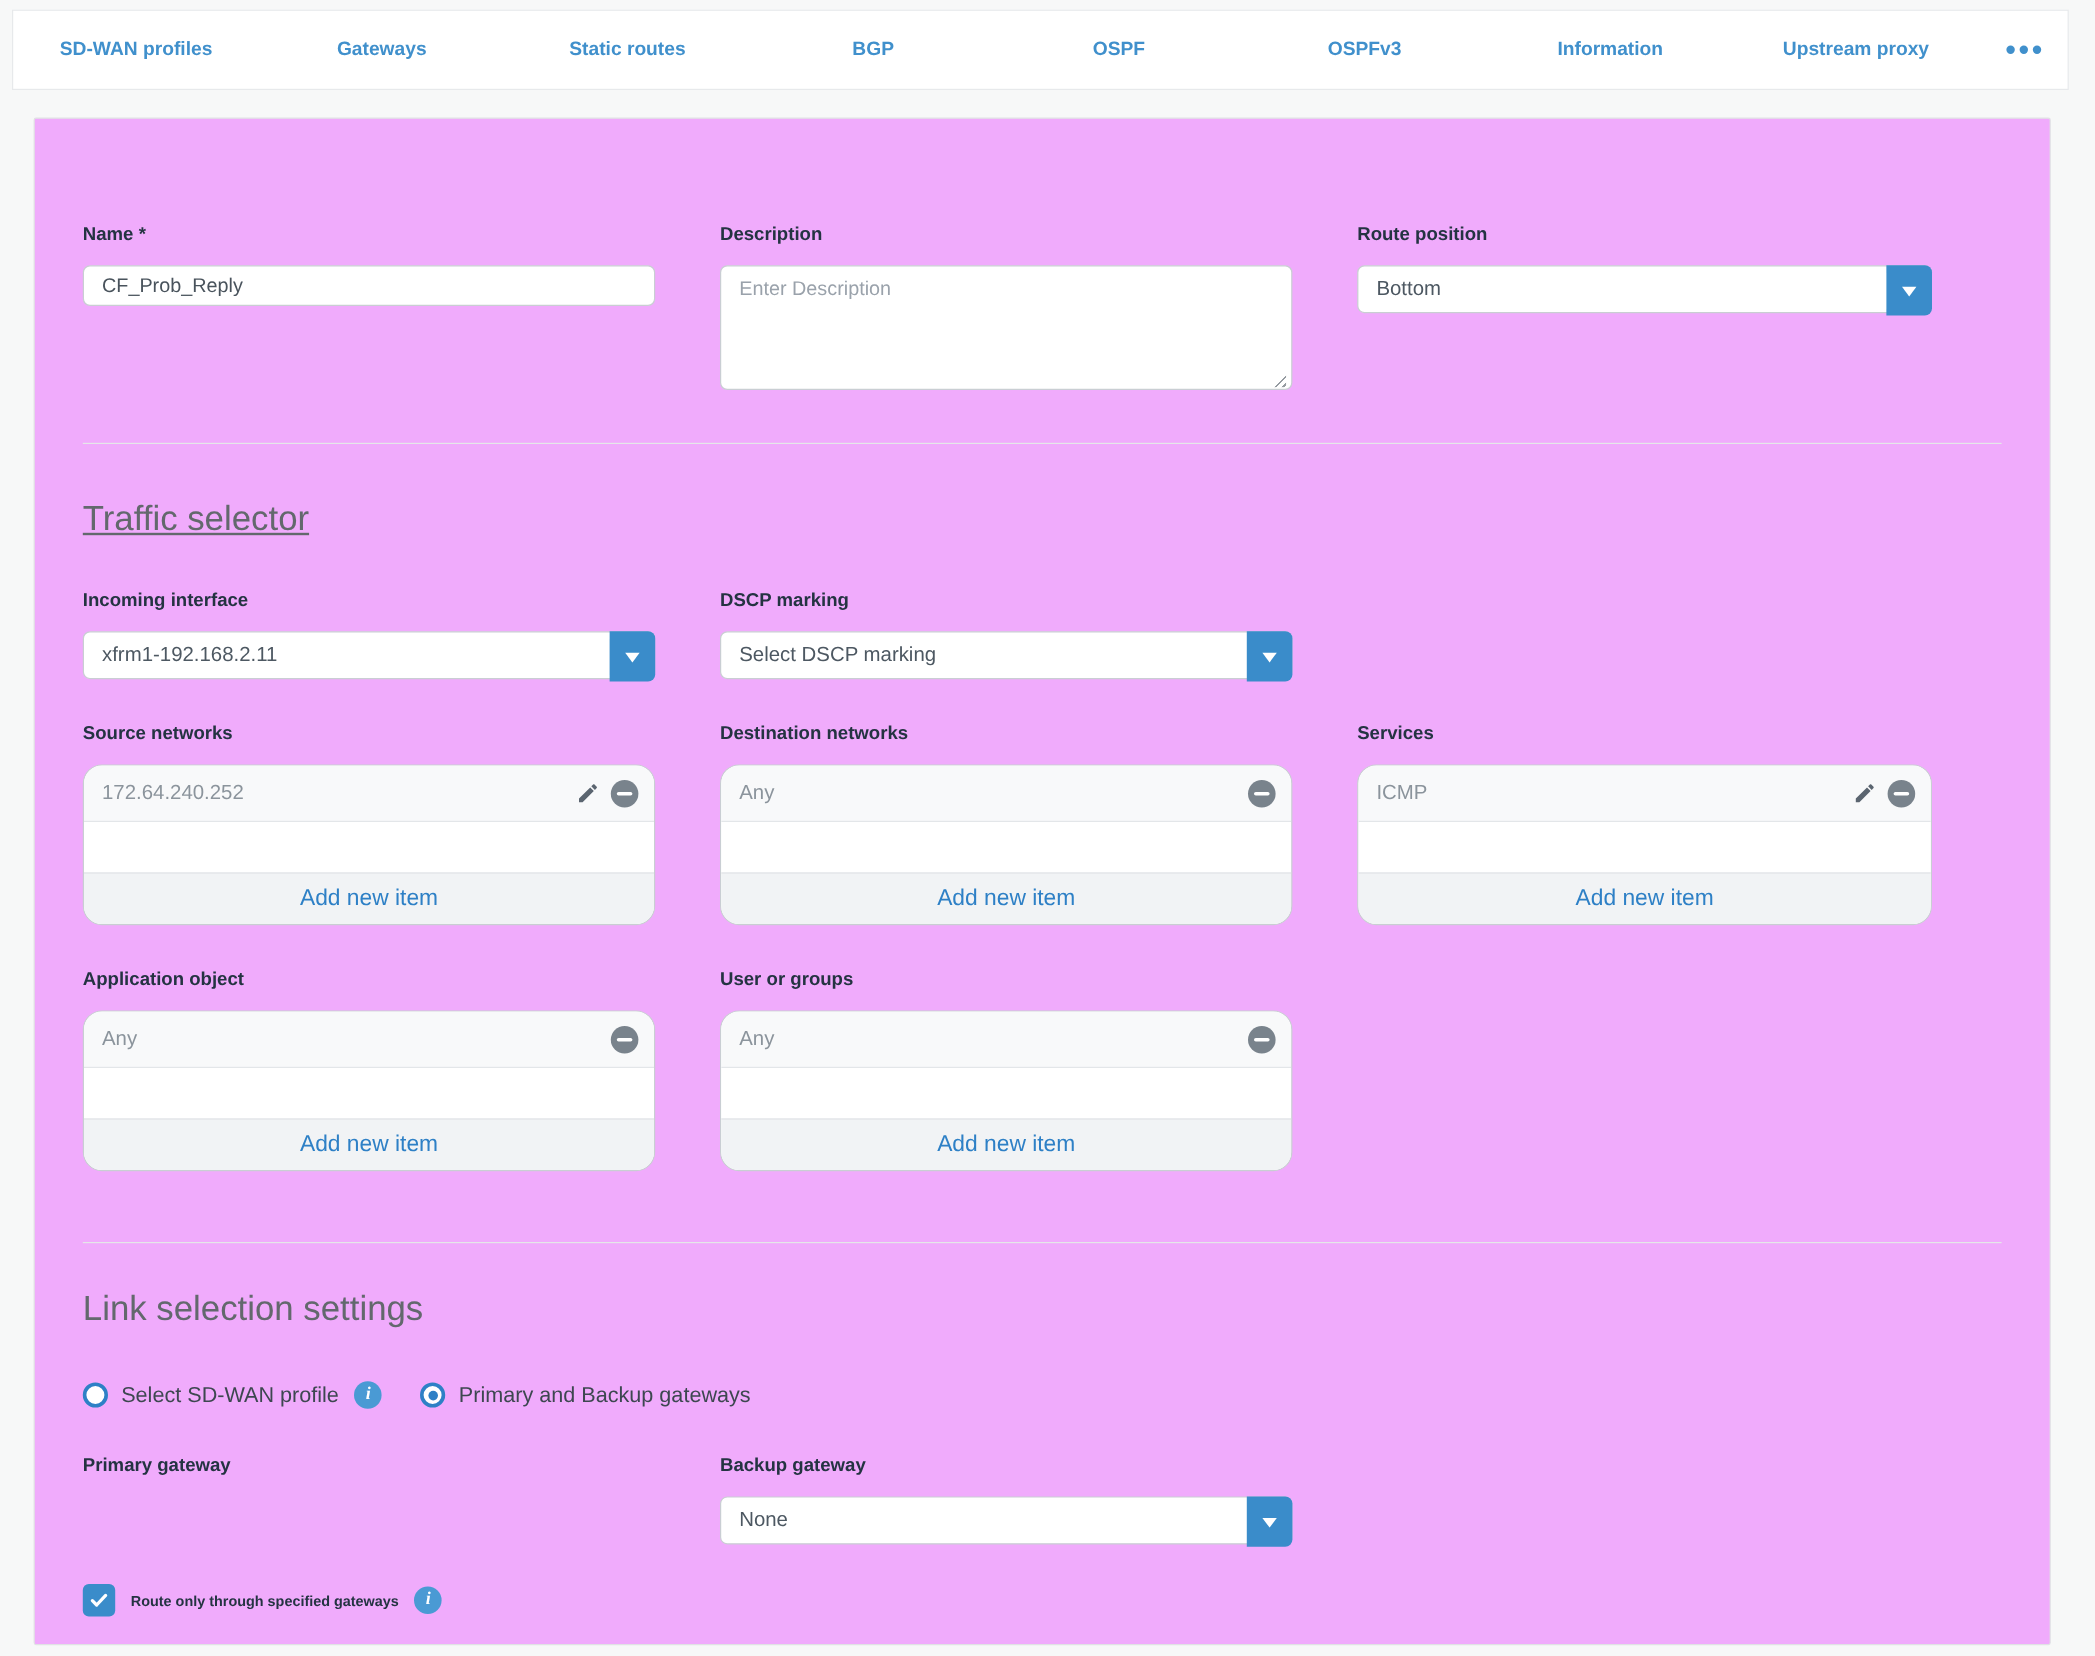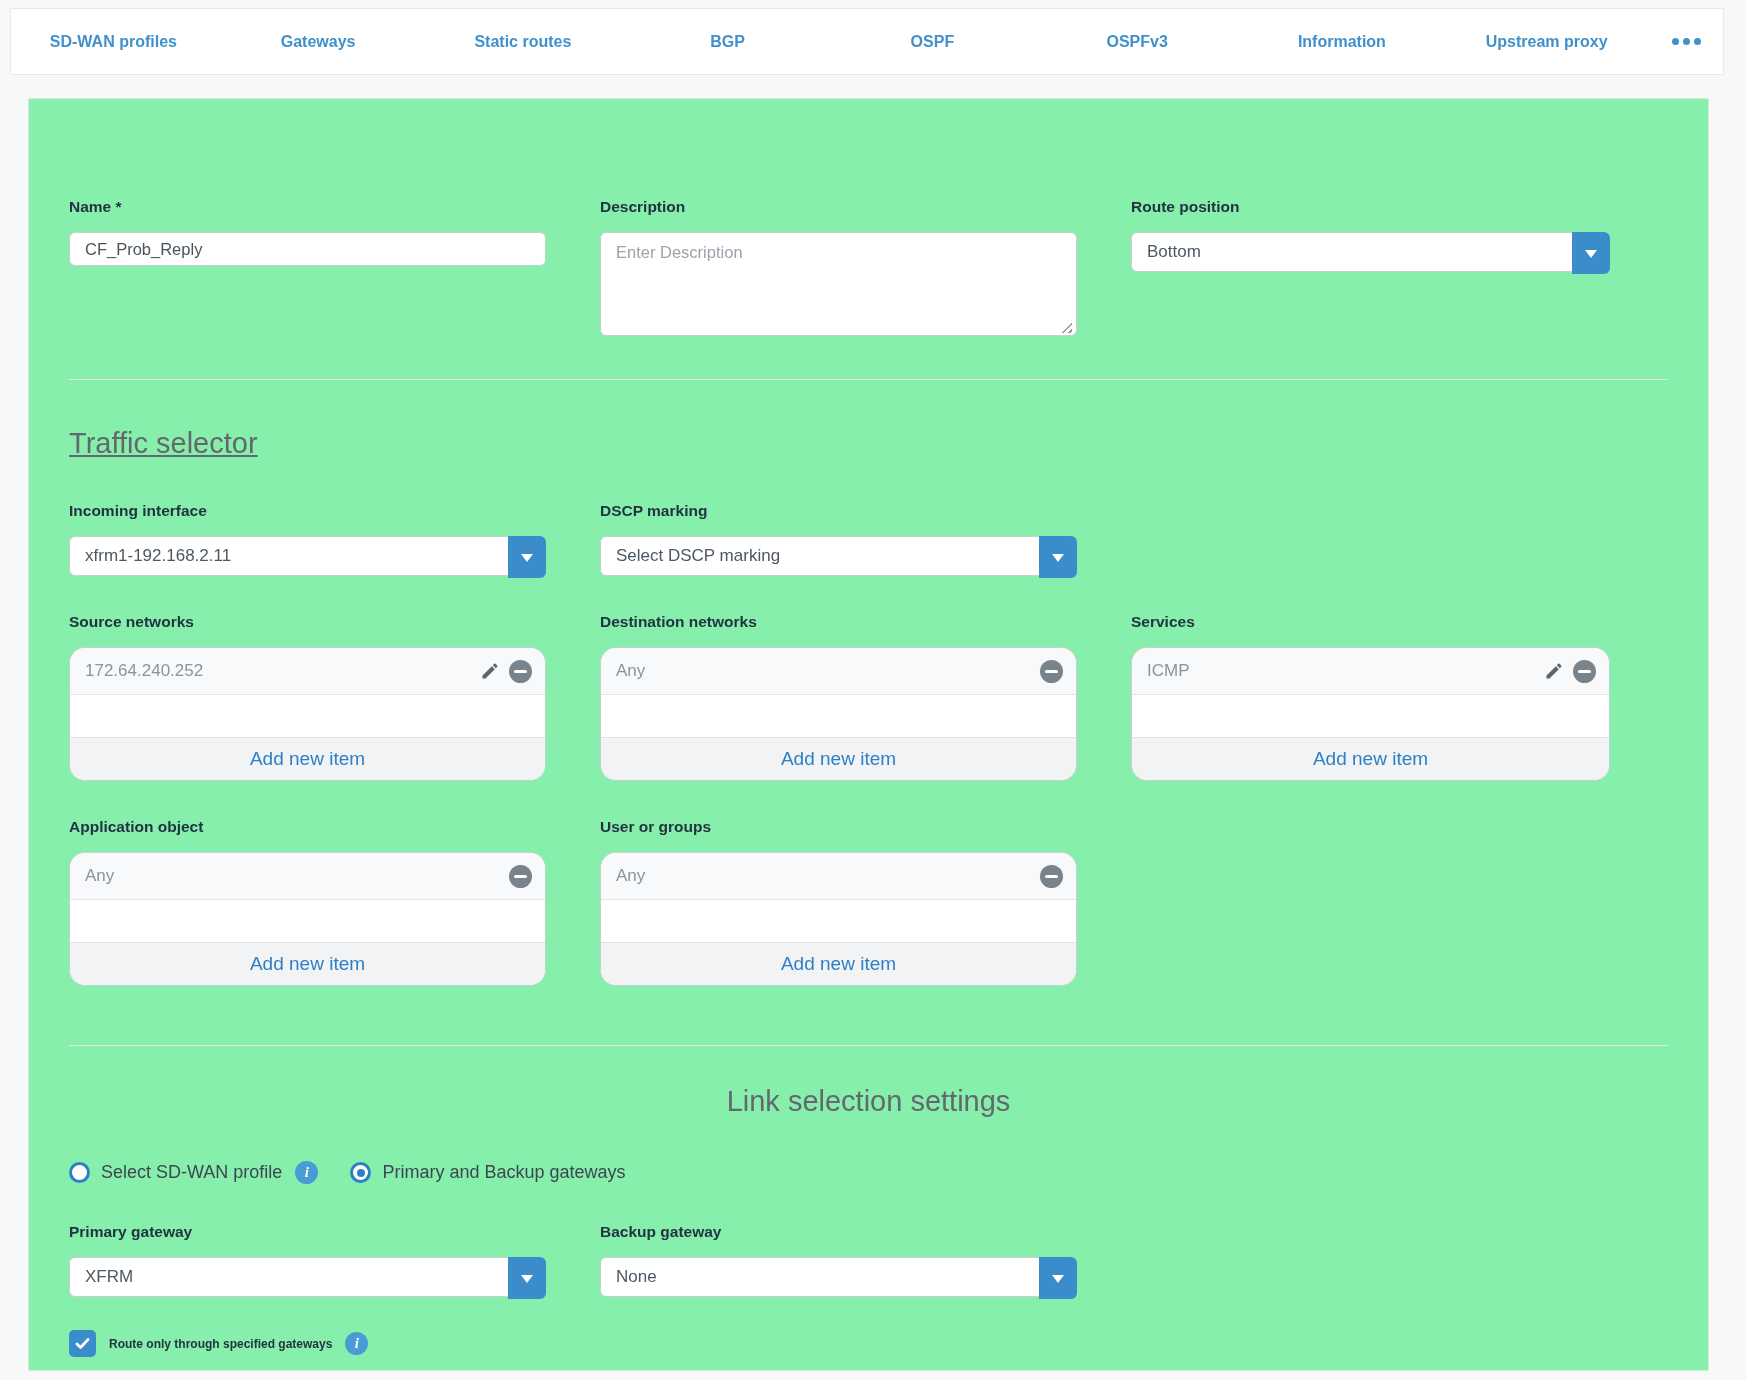--- a/index.html
+++ b/index.html
@@ -13,22 +13,22 @@
   .tab { flex:1; text-align:center; line-height:65px; font-size:16px; font-weight:700;
          color:#4090cc; position:relative; cursor:pointer; white-space:nowrap; }
   .tab.active { color:#1e2b36; }
   .tab.active::after { content:""; position:absolute; left:13px; right:13px; bottom:0;
                        height:5px; background:#3a8cca; }
   .tab-more { width:74px; display:flex; align-items:center; justify-content:center; cursor:pointer; }
   .dots { width:7px; height:7px; border-radius:50%; background:#4090cc; display:inline-block;
           box-shadow:11px 0 0 #4090cc, 22px 0 0 #4090cc; margin-right:22px; }
 
   
-  .panel { margin:23px 37px 0 28px; height:1273px; background:#86efac;
-           border:1px solid #e0e2e4; border-radius:2px; padding:15px 40px; overflow:hidden; }
+  .panel { margin:23px 37px 0 28px; height:1273px; background:#f0abfc;
+           border:1px solid #e0e2e4; border-radius:2px; padding:4px 40px; overflow:hidden; }
 
   .row { display:grid; grid-template-columns:477px 477px 479px; column-gap:54px; align-items:start; }
 
   .field-label { font-size:15.5px; font-weight:700; color:#243342; margin-bottom:15px; line-height:20px; }
 
   .text-input { width:100%; height:34px; border:1px solid #c9ced3; border-radius:6px;
                 padding:0 15px; font-size:16.5px; color:#49535c; outline:none;
                 font-family:"Liberation Sans", sans-serif; background:#fff; }
 
   .ta-wrap { position:relative; }
@@ -47,21 +47,21 @@
   .dd-btn { position:absolute; top:-1px; right:-1px; width:38px; height:42px; background:#3a8cca;
             border-radius:0 6px 6px 0; display:flex; align-items:center; justify-content:center; }
   .tri { width:0; height:0; border:6px solid transparent; border-top:8px solid #fff; margin-top:7px; }
 
   hr.div { border:none; border-top:1px solid #e5e7e9; }
   .hr1 { margin-top:39px; }
   .hr2 { margin-top:59px; }
 
   h2.section { font-size:29px; font-weight:400; color:#63686d; line-height:38px; }
   .h-traffic { margin-top:44px;text-decoration:underline; }
-  .h-link { margin-top:36px;text-align:center; }
+  .h-link { margin-top:36px; }
 
   .r1 { margin-top:83px; }
   .r2 { margin-top:39px; }
   .r3 { margin-top:36px; }
   .r4 { margin-top:36px; }
   .r5 { margin-top:38px; }
 
   
   .listbox { border:1px solid #c9ced3; border-radius:16px; height:134px; background:#fff;
              display:flex; flex-direction:column; overflow:hidden; }
@@ -251,26 +251,20 @@
       </div>
       <div class="radio-opt">
         <span class="radio sel"></span>
         <span class="radio-label">Primary and Backup gateways</span>
       </div>
     </div>
 
     <div class="row r5">
       <div>
         <div class="field-label">Primary gateway</div>
-        <div class="dd">
-          <span>XFRM</span>
-          <span class="dd-btn">
-              <span class="tri"></span>
-            </span>
-        </div>
       </div>
       <div>
         <div class="field-label">Backup gateway</div>
         <div class="dd">
           <span>None</span>
           <span class="dd-btn">
               <span class="tri"></span>
             </span>
         </div>
       </div>

